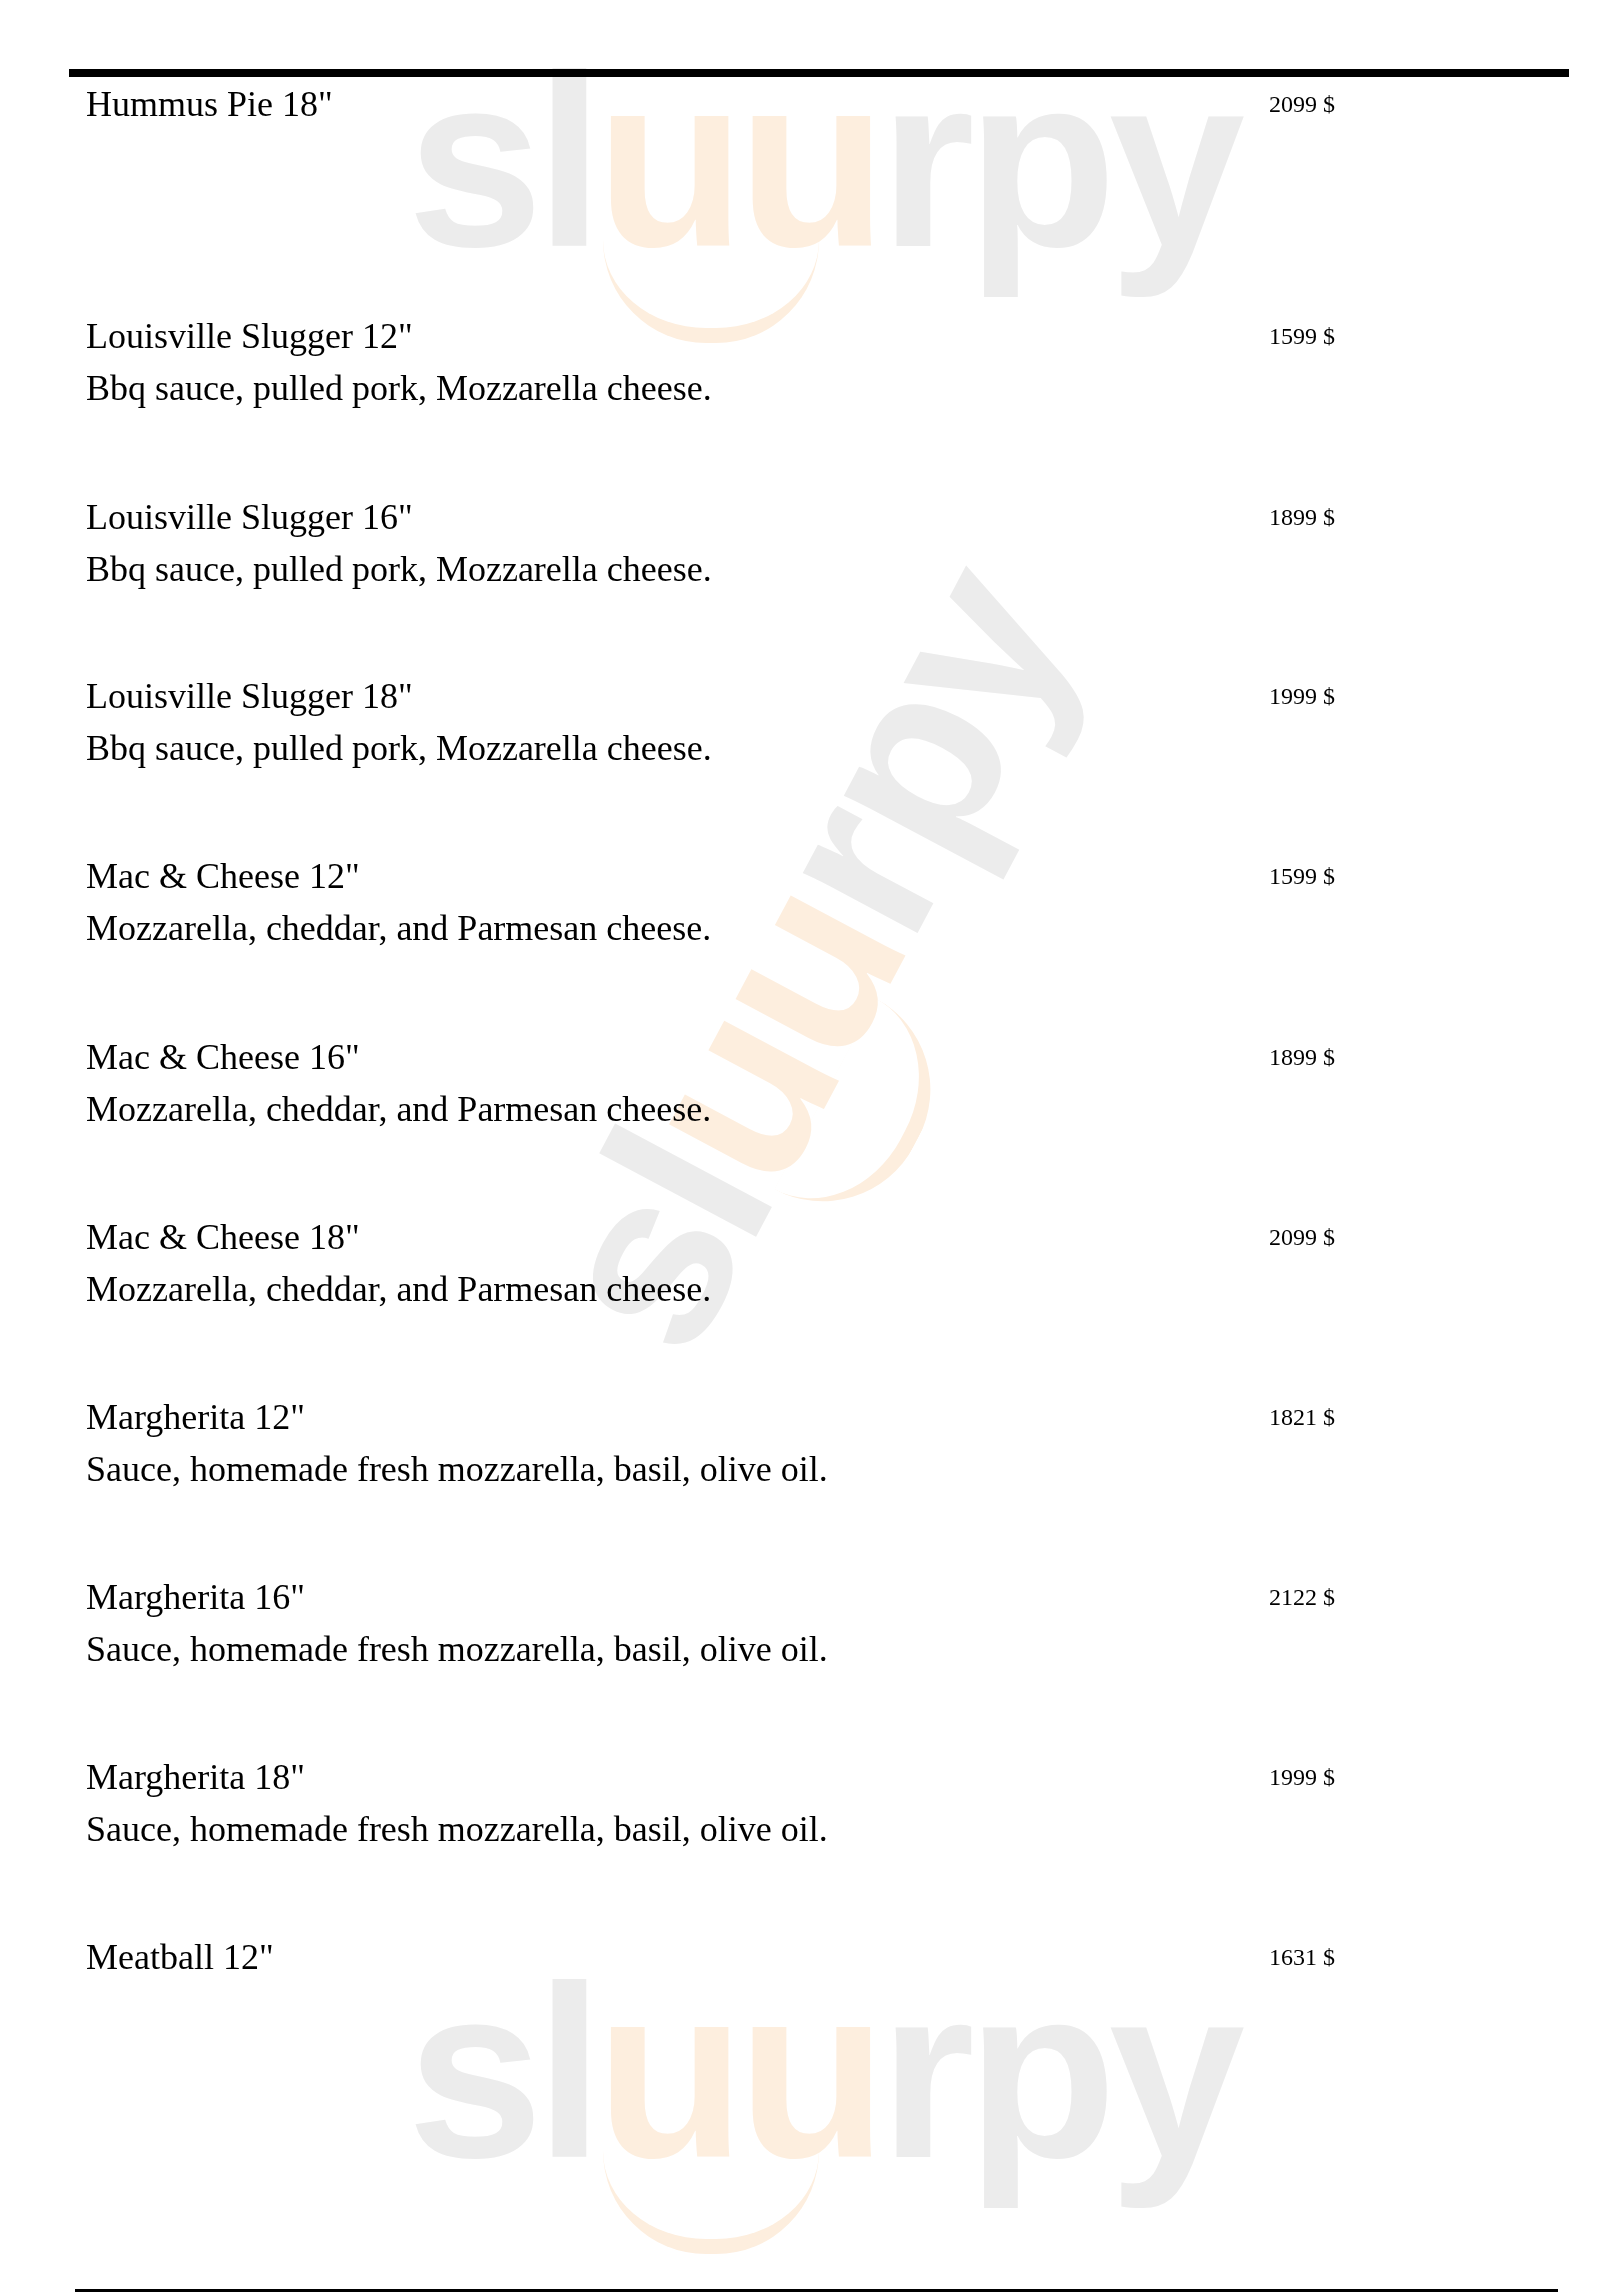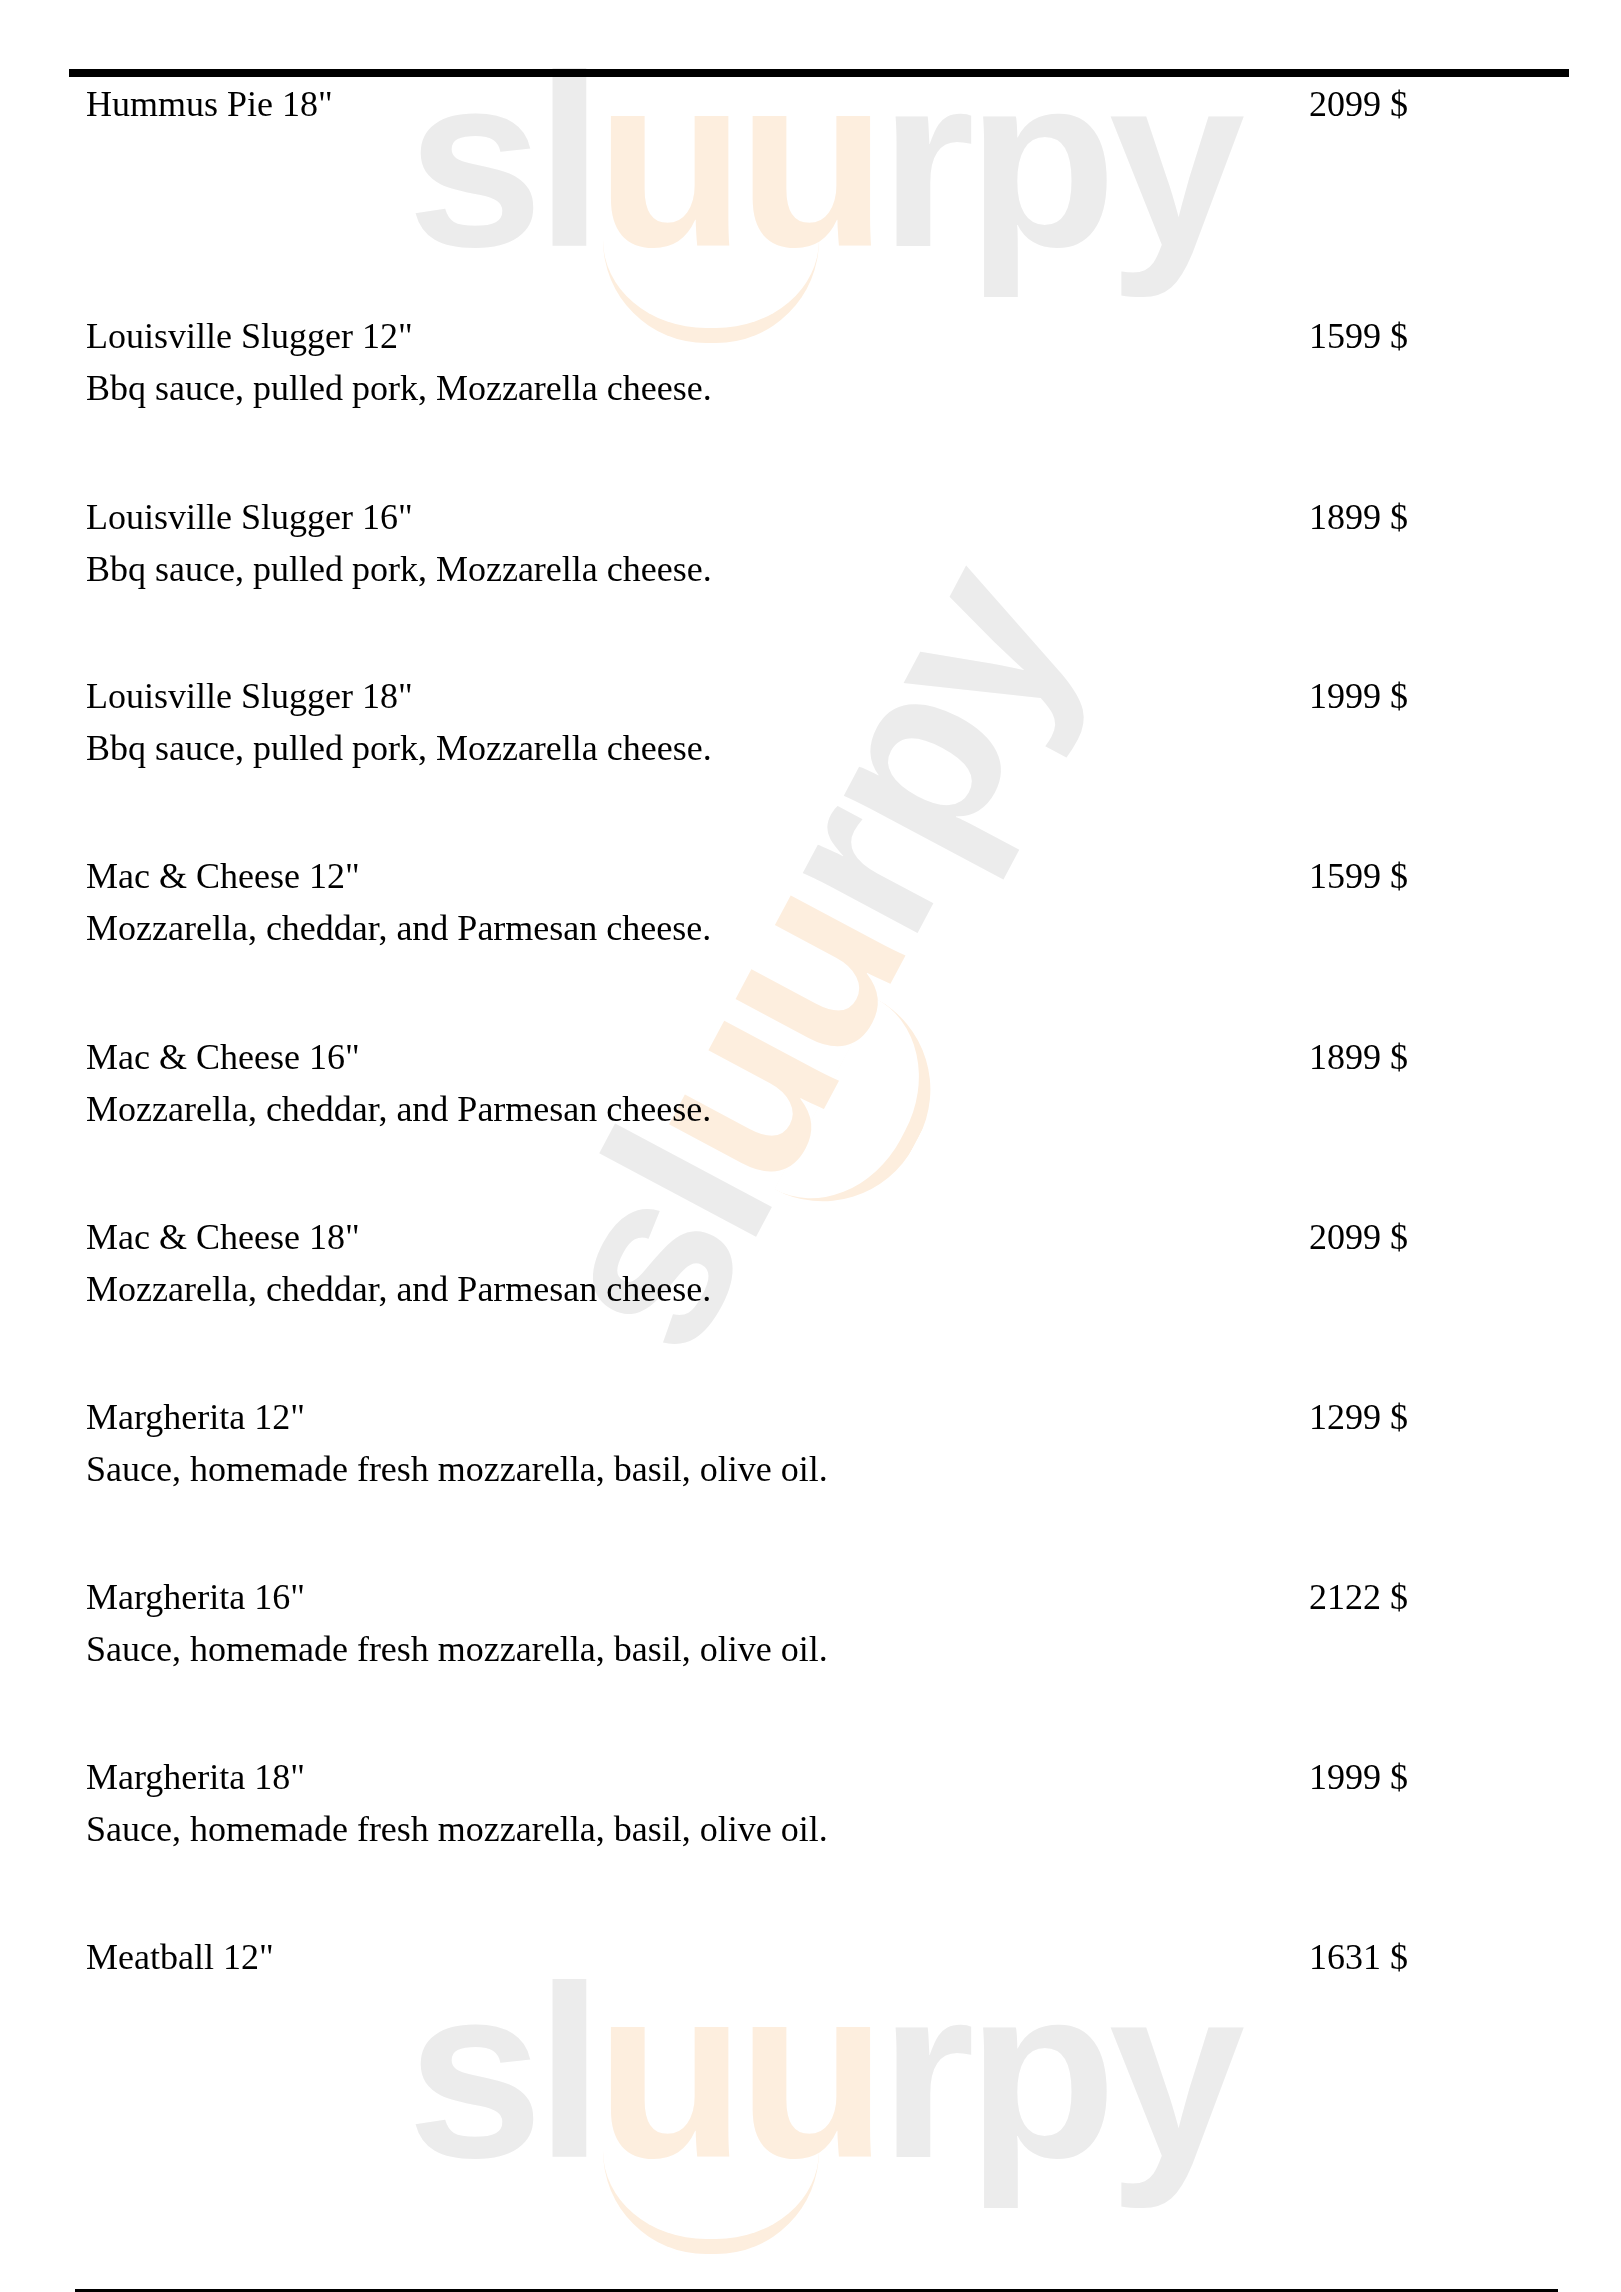--- a/index.html
+++ b/index.html
@@ -30,21 +30,21 @@
     .rule-bottom {
       position: absolute; left: 75px; top: 2289px; width: 1483px; height: 2.9px; background: #000; z-index: 1;
     }
     .menu { position: absolute; left: 86px; top: 78px; width: 1313px; z-index: 2; }
     .item { position: absolute; left: 0; width: 1313px; }
     .item .name, .item .desc {
       font-size: 36px; line-height: 52px; white-space: nowrap;
     }
     .item .desc { width: 1108px; white-space: normal; }
     .item .price {
-      position: absolute; left: 1183px; top: 0; font-size: 36px; line-height: 52px; white-space: nowrap; margin-left: 40px;
+      position: absolute; left: 1183px; top: 0; font-size: 24px; line-height: 52px; white-space: nowrap;
     }
   </style>
 </head>
 <body>
 
 <div class="watermark wm1">
   <span class="g">sl</span><span class="o">uu</span><span class="g">rpy</span>
   <div class="smile"></div>
 </div>
 <div class="watermark wm2">
@@ -90,21 +90,21 @@
     <div class="price">1899 $</div>
   </div>
   <div class="item" style="top:1133px">
     <div class="name">Mac &amp; Cheese 18"</div>
     <div class="desc">Mozzarella, cheddar, and Parmesan cheese.</div>
     <div class="price">2099 $</div>
   </div>
   <div class="item" style="top:1313px">
     <div class="name">Margherita 12"</div>
     <div class="desc">Sauce, homemade fresh mozzarella, basil, olive oil.</div>
-    <div class="price">1299 $</div>
+    <div class="price">1821 $</div>
   </div>
   <div class="item" style="top:1493px">
     <div class="name">Margherita 16"</div>
     <div class="desc">Sauce, homemade fresh mozzarella, basil, olive oil.</div>
     <div class="price">2122 $</div>
   </div>
   <div class="item" style="top:1673px">
     <div class="name">Margherita 18"</div>
     <div class="desc">Sauce, homemade fresh mozzarella, basil, olive oil.</div>
     <div class="price">1999 $</div>

